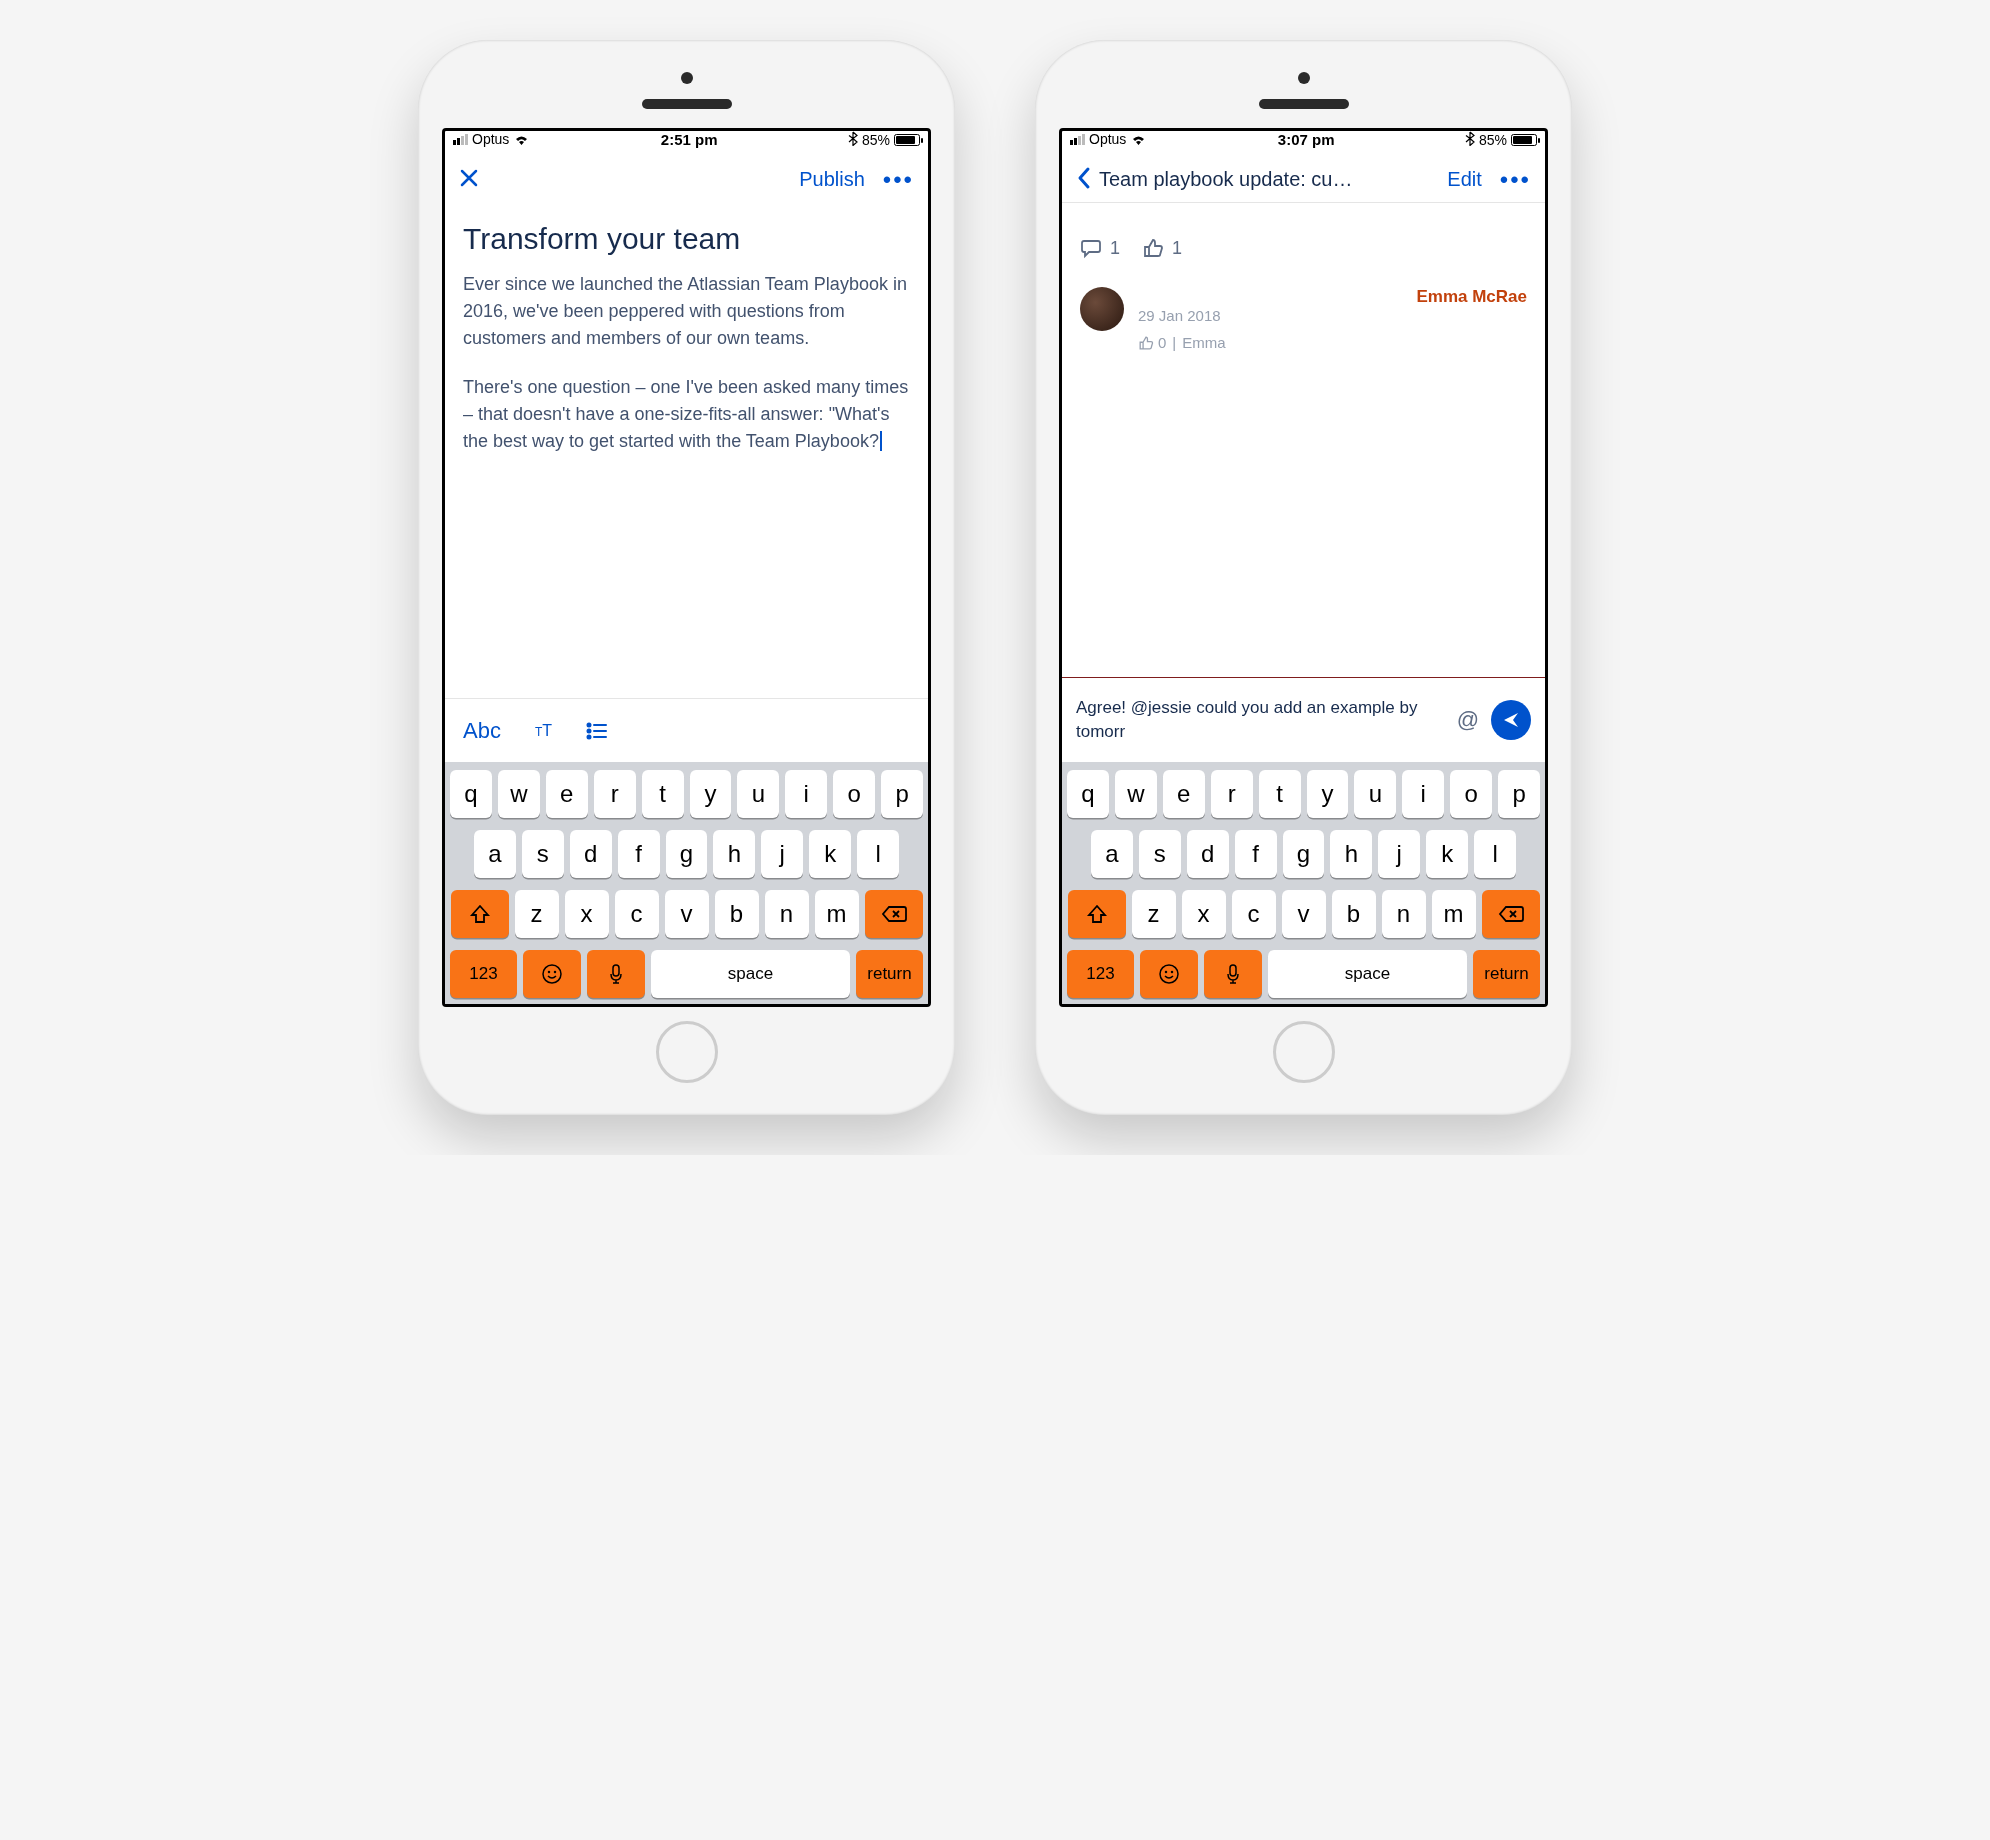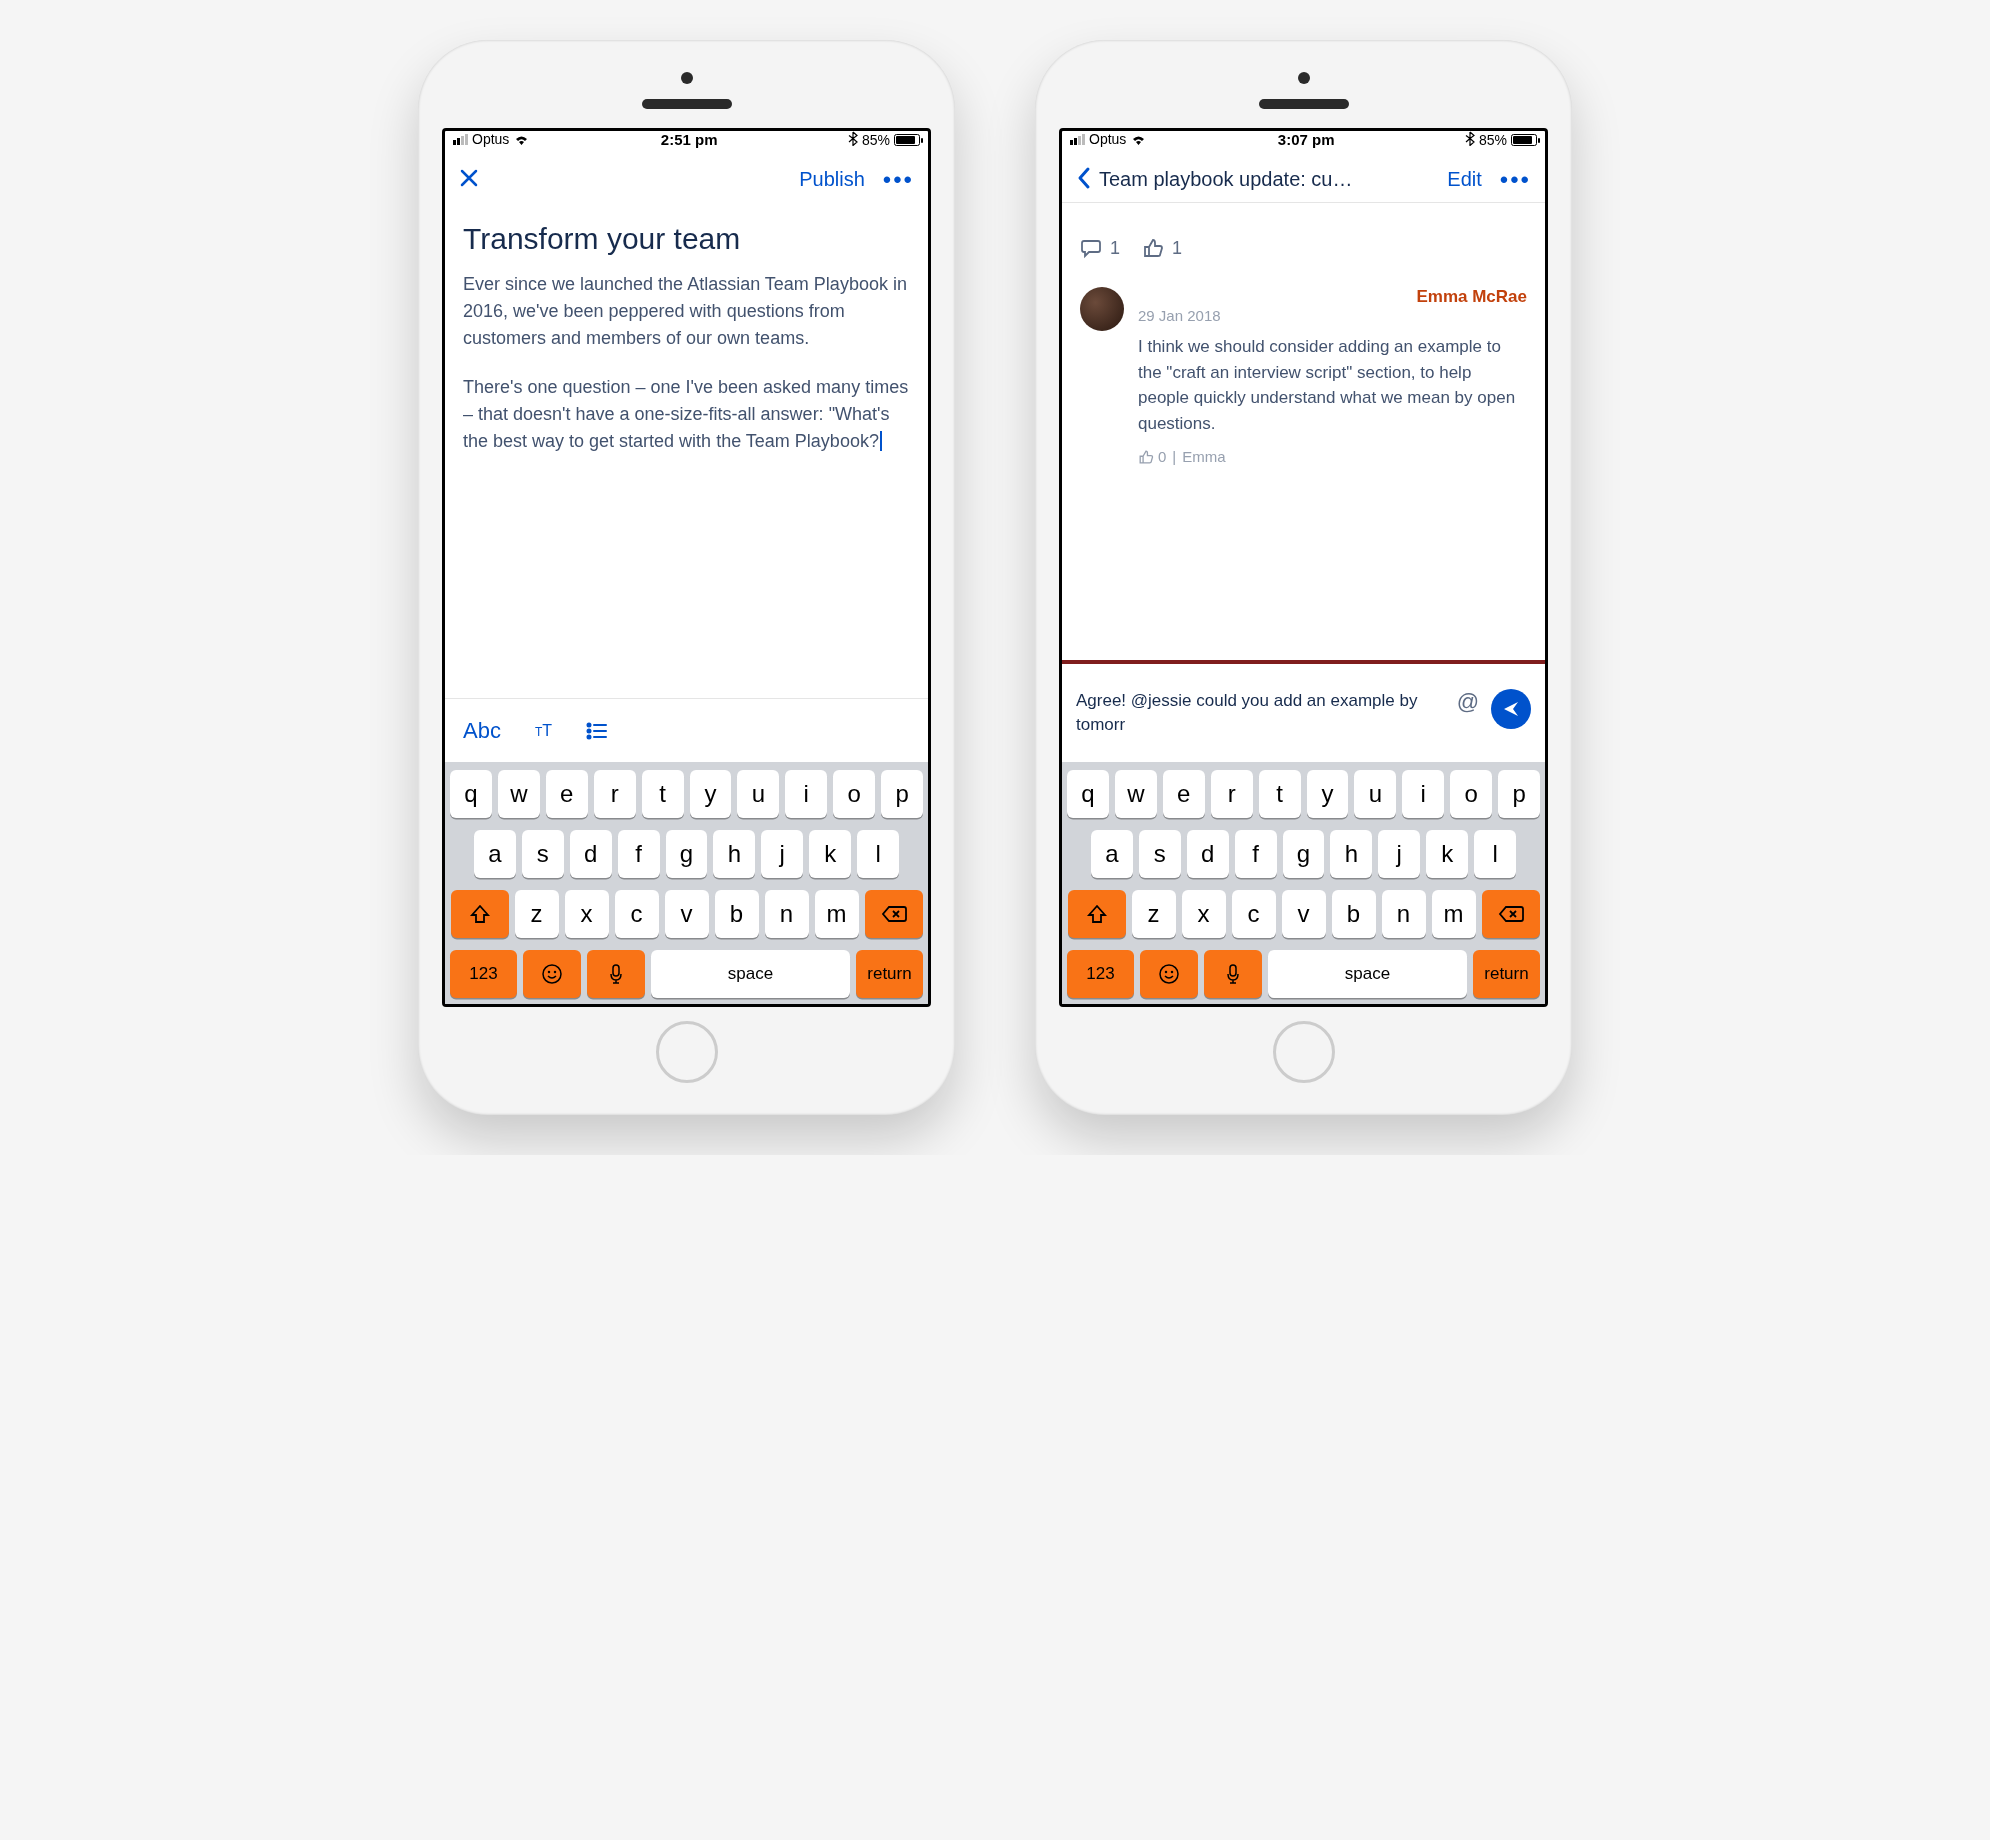--- a/index.html
+++ b/index.html
@@ -125,24 +125,24 @@
   .comment { display:flex; gap:14px; margin-bottom:12px;}
   .avatar { width:44px; height:44px; border-radius:50%; background: radial-gradient(circle at 35% 35%, #6b4a3a, #2a1810); flex-shrink:0;}
   .comment-body { flex:1; }
   .comment-author { font-size:17px; color:#c2410c; font-weight:700;text-align:right;}
   .comment-date { font-size:15px; color:#97a0af; margin-bottom:10px;}
   .comment-text { font-size:17px; color:#42526e; line-height:1.5; margin-bottom:12px;}
   .comment-actions { font-size:15px; color:#97a0af; display:flex; align-items:center; gap:6px;}
   .comment-actions svg { stroke:#97a0af;}
 
   .reply-bar {
-    border-top:4px solid #7f1d1d;
-    padding: 25px 14px;
+    border-top:1px solid #7f1d1d;
+    padding: 18px 14px;
     display:flex;
-    align-items:flex-start;
+    align-items:center;
     gap:12px;
     background:#fff;
   }
   .reply-text { flex:1; font-size:17px; color:#172b4d; line-height:1.4;}
   .mention-btn { font-size:22px; color:#5e6c84; cursor:pointer;}
   .send-btn { width:40px; height:40px; border-radius:50%; background:#0052cc; display:flex; align-items:center; justify-content:center; cursor:pointer;}
 
   
   .format-bar {
     border-top: 1px solid #e5e5e5;
@@ -393,21 +393,20 @@
             </svg>
           <span>1</span>
         </div>
       </div>
 
       <div class="comment">
         <div class="avatar"></div>
         <div class="comment-body">
           <div class="comment-author">Emma McRae</div>
           <div class="comment-date">29 Jan 2018</div>
-          <div class="comment-text">I think we should consider adding an example to the "craft an interview script" section, to help people quickly understand what we mean by open questions.</div>
           <div class="comment-actions">
             <span style="display:flex;align-items:center;gap:4px;">
               <svg width="16" height="16" viewBox="0 0 22 22" fill="none" stroke-width="1.8">
                   <path d="M7 10 V19 H3 V10 Z M7 10 L11 3 Q13 3 13 6 V9 H18 Q20 9 20 11 L18 18 Q18 19 16 19 H7"></path>
                 </svg>
               <span>0</span>
             </span>
             <span>|</span>
             <span>Emma</span>
           </div>

